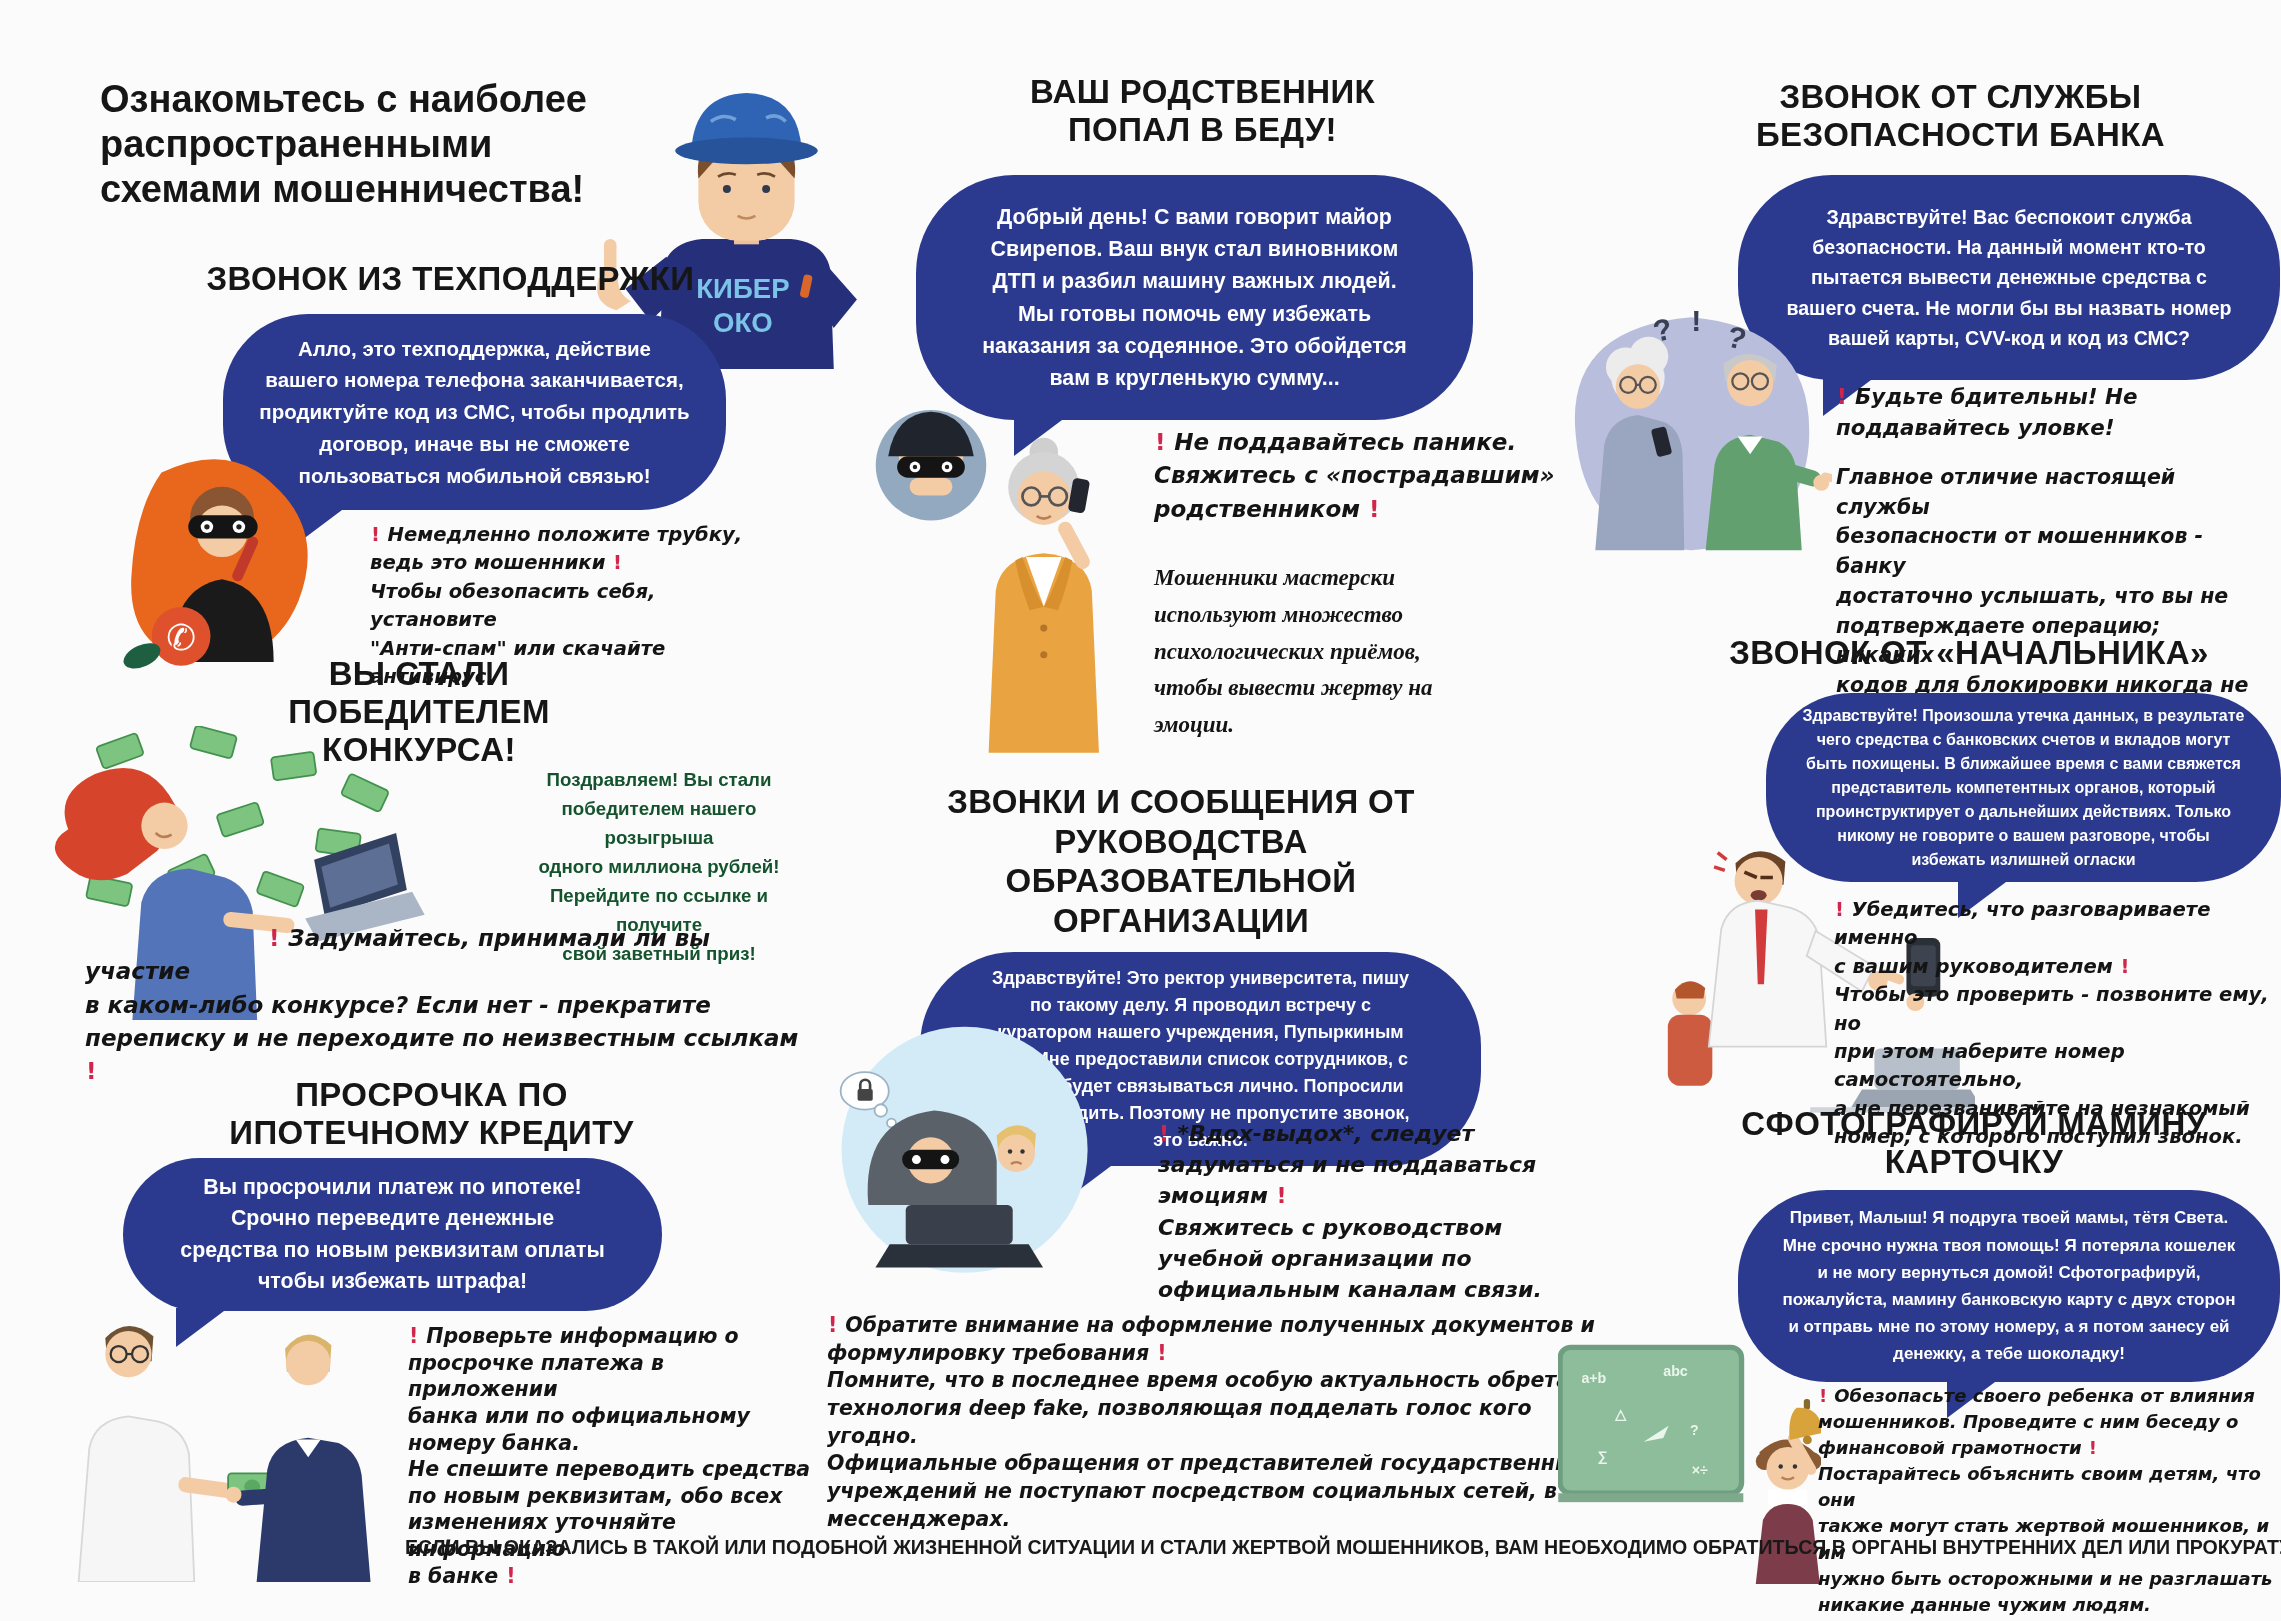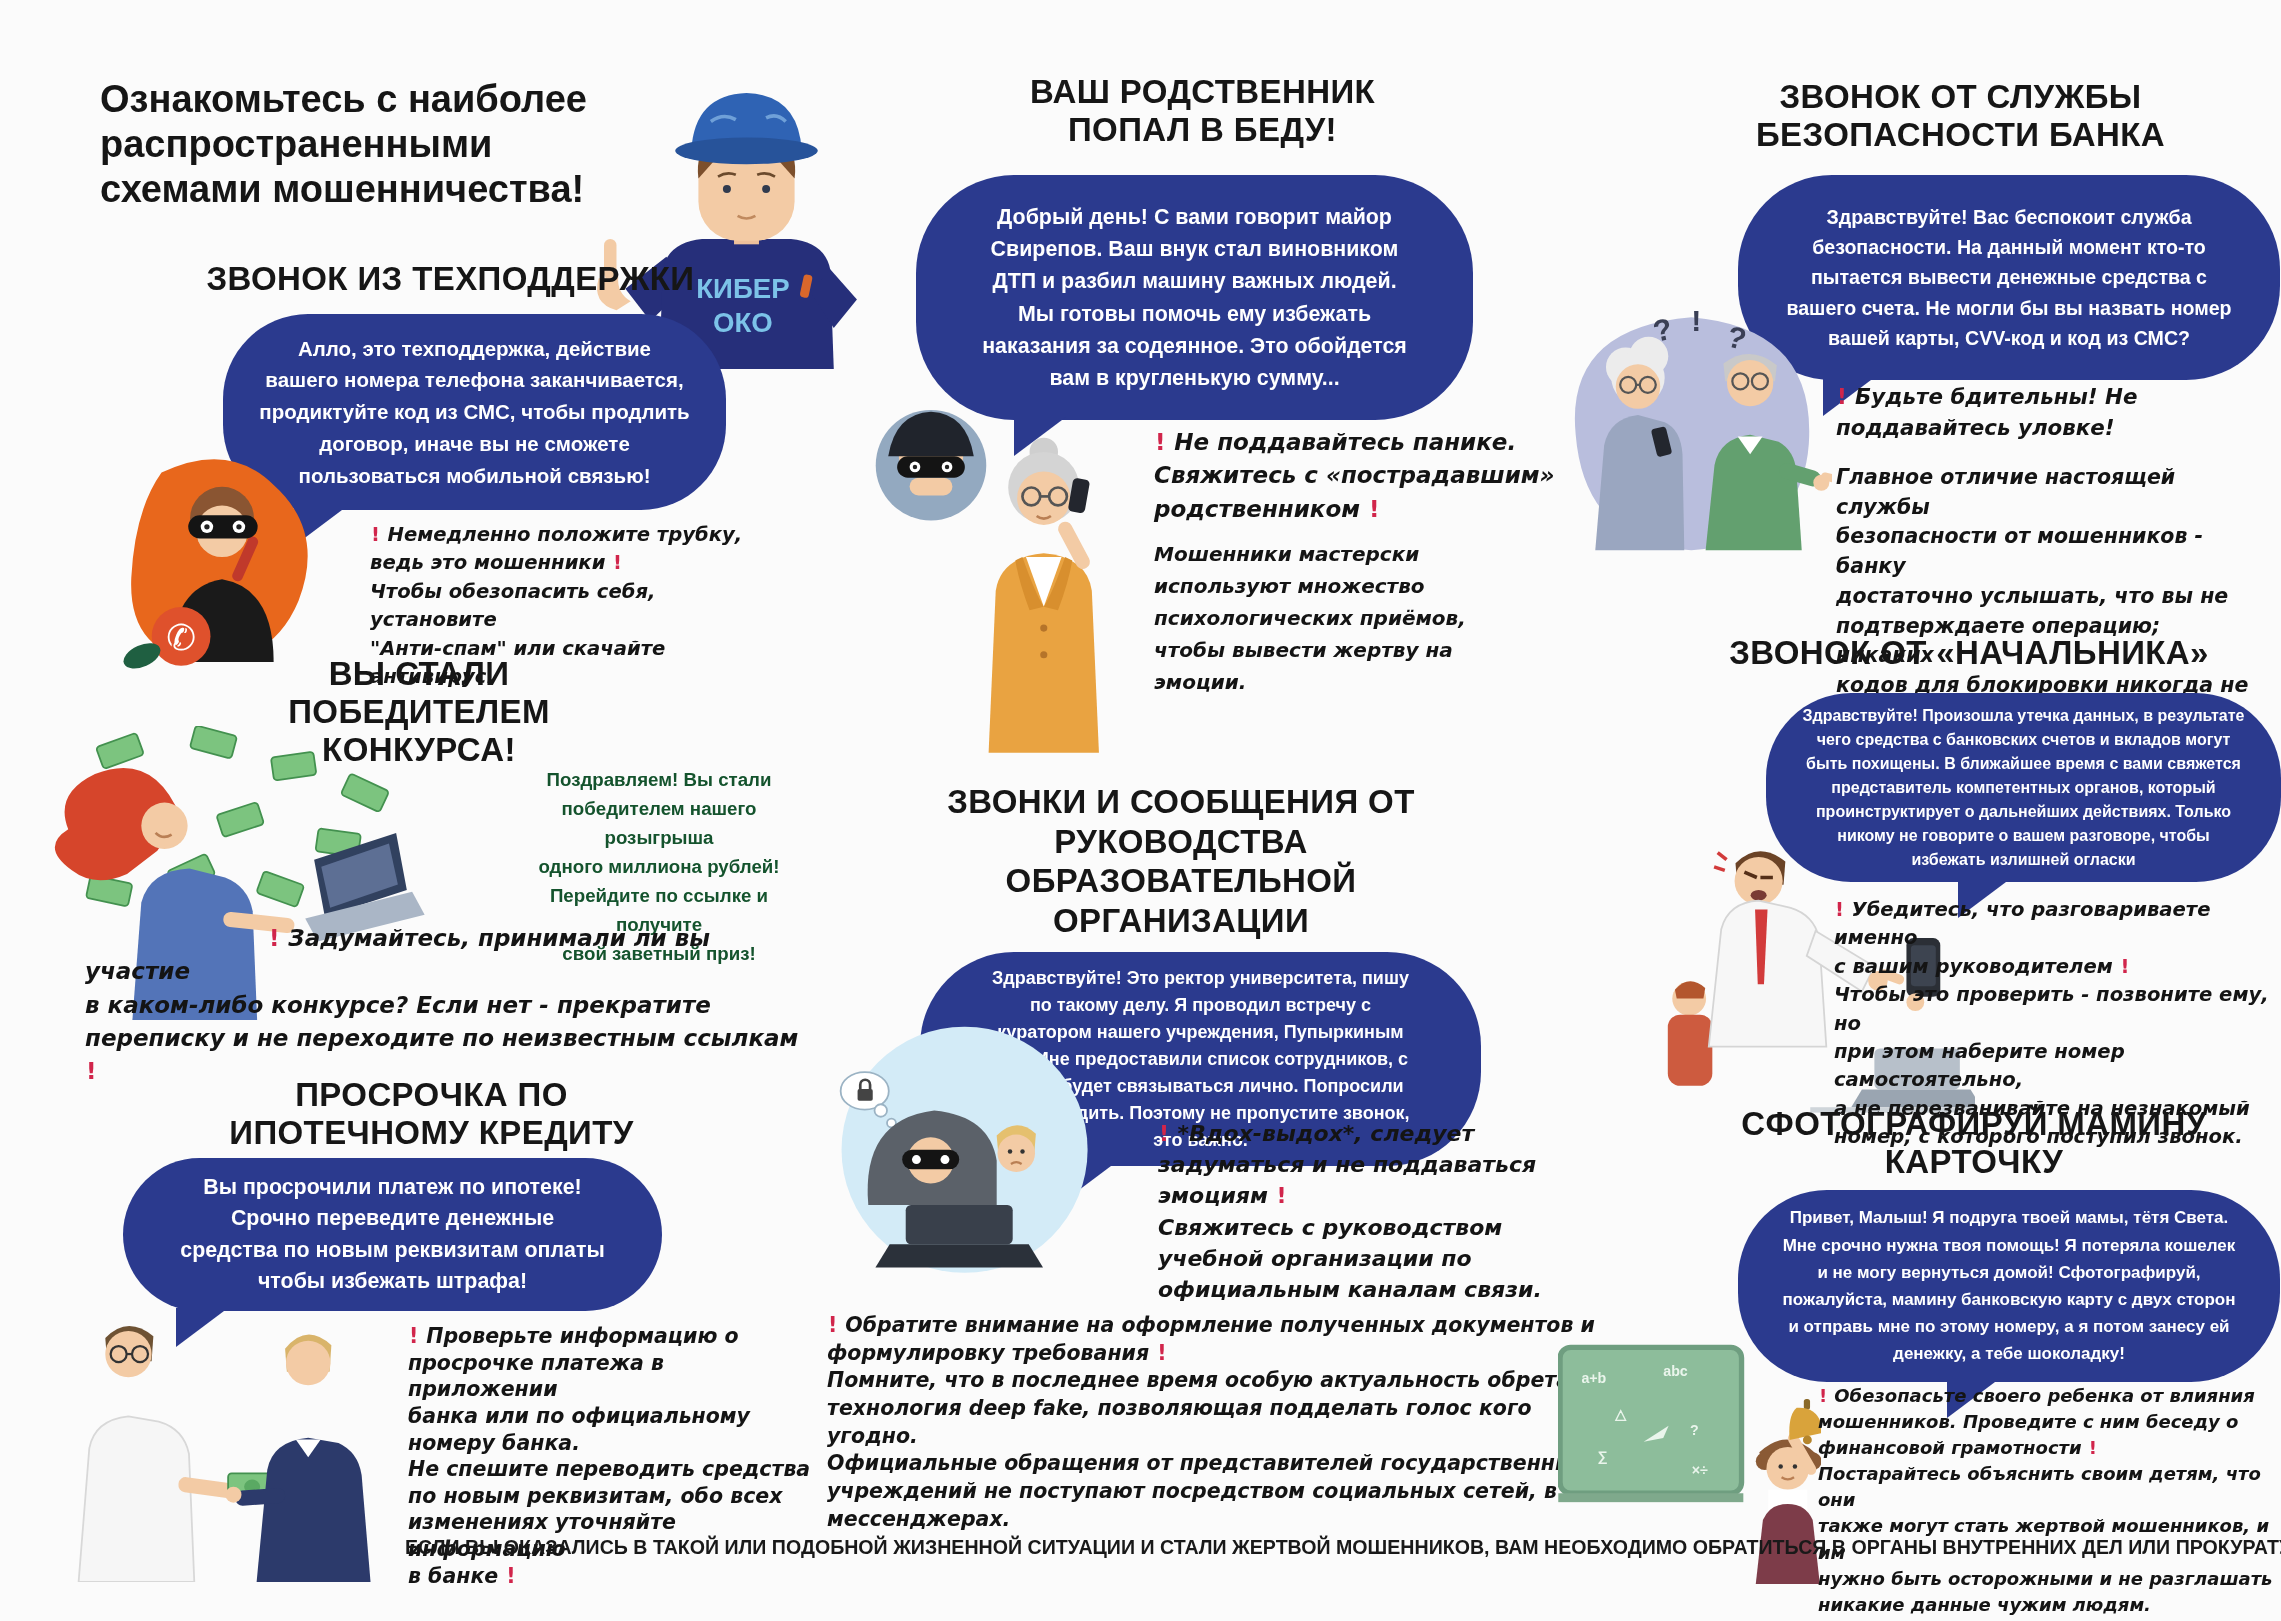--- a/index.html
+++ b/index.html
@@ -179,21 +179,21 @@
     <path d="M100,140 L120,196 L140,140 Z" fill="#ffffff"></path>
     <path d="M96,140 Q110,180 120,196 L104,200 Q92,168 88,144 Z" fill="#d88f2e"></path>
     <path d="M144,140 Q130,180 120,196 L136,200 Q148,168 152,144 Z" fill="#d88f2e"></path>
     <rect x="146" y="98" width="16" height="58" rx="8" fill="#f3cba5" transform="rotate(-28 154 127)"></rect>
     <circle cx="120" cy="220" r="4" fill="#b5742a"></circle>
       <circle cx="120" cy="250" r="4" fill="#b5742a"></circle>
   </svg>
   <div class="advice" style="left:1154px;top:426px;width:446px;font-size:23px;"><span class="excl">!</span> Не поддавайтесь панике.
 Свяжитесь с «пострадавшим»
 родственником <span class="excl">!</span></div>
-  <div class="advice" style="left:1154px;top:538px;width:419px;font-size:20px;line-height:1.6;">Мошенники мастерски
+  <div class="advice" style="left:1154px;top:560px;width:419px;font-size:23px;line-height:1.6;font-family:Liberation Serif, serif;">Мошенники мастерски
 используют множество
 психологических приёмов,
 чтобы вывести жертву на
 эмоции.</div>
 
   <div class="sec-title" style="left:878px;top:762px;width:606px;font-size:33px;line-height:1.2;margin-top:20px;">ЗВОНКИ И СООБЩЕНИЯ ОТ
 РУКОВОДСТВА ОБРАЗОВАТЕЛЬНОЙ
 ОРГАНИЗАЦИИ</div>
   <div class="bubble" style="left:920px;top:952px;width:561px;height:214px;font-size:18px;line-height:1.5;border-radius:94px;--tail:143px;">
     <span class="inner">Здравствуйте! Это ректор университета, пишу

